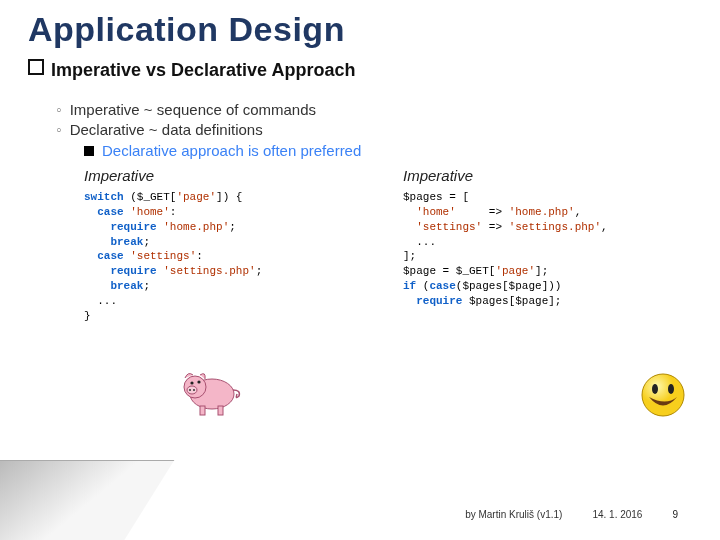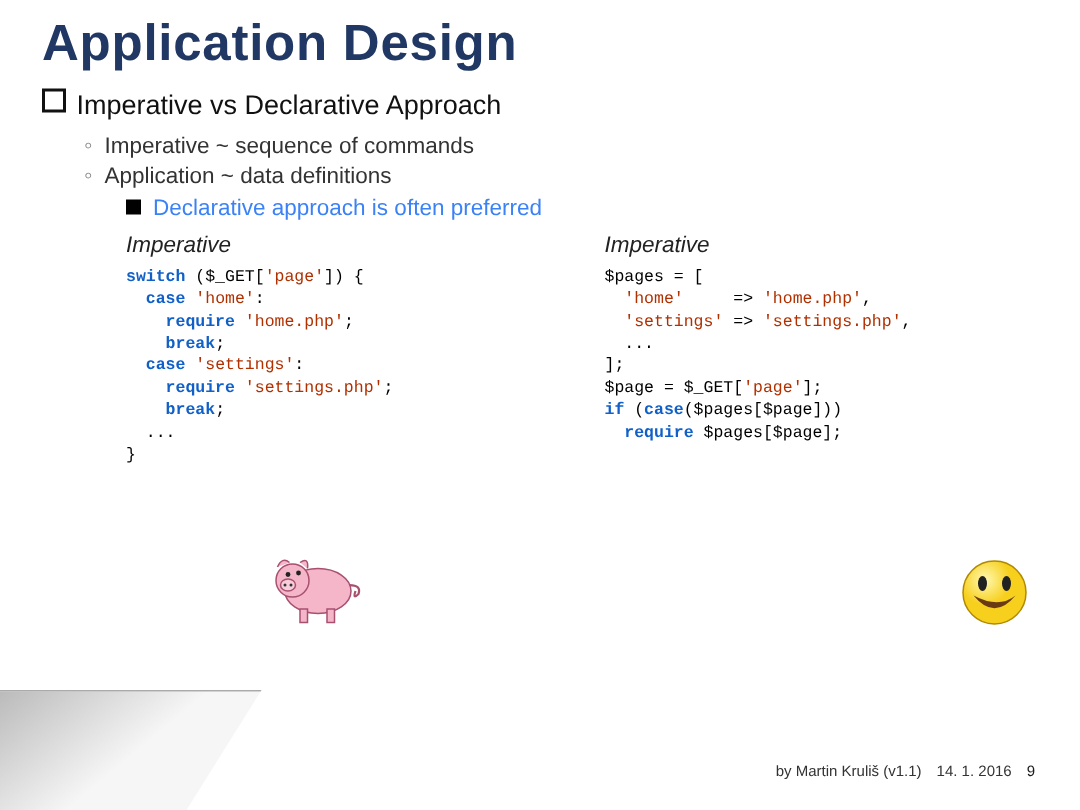--- a/index.html
+++ b/index.html
@@ -19,23 +19,23 @@
   .title{
     font-family:"Stencil","Arial Black",Arial,sans-serif;
     font-size:34px;
     font-weight:700;
     color:#203863;
     letter-spacing:.5px;
     margin:0 0 10px 0;
   }
   .h1{
     font-size:18px;
-    font-weight:400;
+    font-weight:700;
     color:#111;
-    margin:2px 0 8px 0;
+    margin:2px 0 20px 0;
   }
   .sq{
     display:inline-block;
     width:12px;height:12px;
     border:2px solid #111;
     margin-right:7px;
     vertical-align:1px;
   }
   .b2{
     font-size:15px;
@@ -89,25 +89,25 @@
     top:362px;
   }
   .smile{
     position:absolute;
     right:34px;
     top:372px;
   }
   .footer{
     position:absolute;
     bottom:20px;
-    right:30px;
+    right:42px;
     font-size:10px;
     color:#333;
     display:flex;
-    gap:10px;
+    gap:30px;
     align-items:baseline;
   }
   .pagenum{
     font-size:10px;
     color:#1a1a1a;
   }
   .corner{
     position:absolute;
     left:-40px;
     bottom:-30px;
@@ -120,21 +120,21 @@
 <body>
 
 <div class="slide">
   <h1 class="title">Application Design</h1>
 
   <div class="h1">
     <span class="sq"></span><span>Imperative</span><span> vs Declarative Approach</span>
   </div>
 
   <div class="b2"><span>Imperative ~ sequence of commands</span></div>
-  <div class="b2"><span>Application ~ data definitions</span></div>
+  <div class="b2"><span>Declarative ~ data definitions</span></div>
 
   <div class="b3"><span class="bsq"></span><span>Declarative approach is often preferred</span></div>
 
   <div class="cols">
     <div class="col">
       <div class="colhead">Imperative</div>
       <pre class="code"><span class="kw">switch</span> ($_GET[<span class="str">'page'</span>]) {
   <span class="kw">case</span> <span class="str">'home'</span>:
     <span class="kw">require</span> <span class="str">'home.php'</span>;
     <span class="kw">break</span>;

